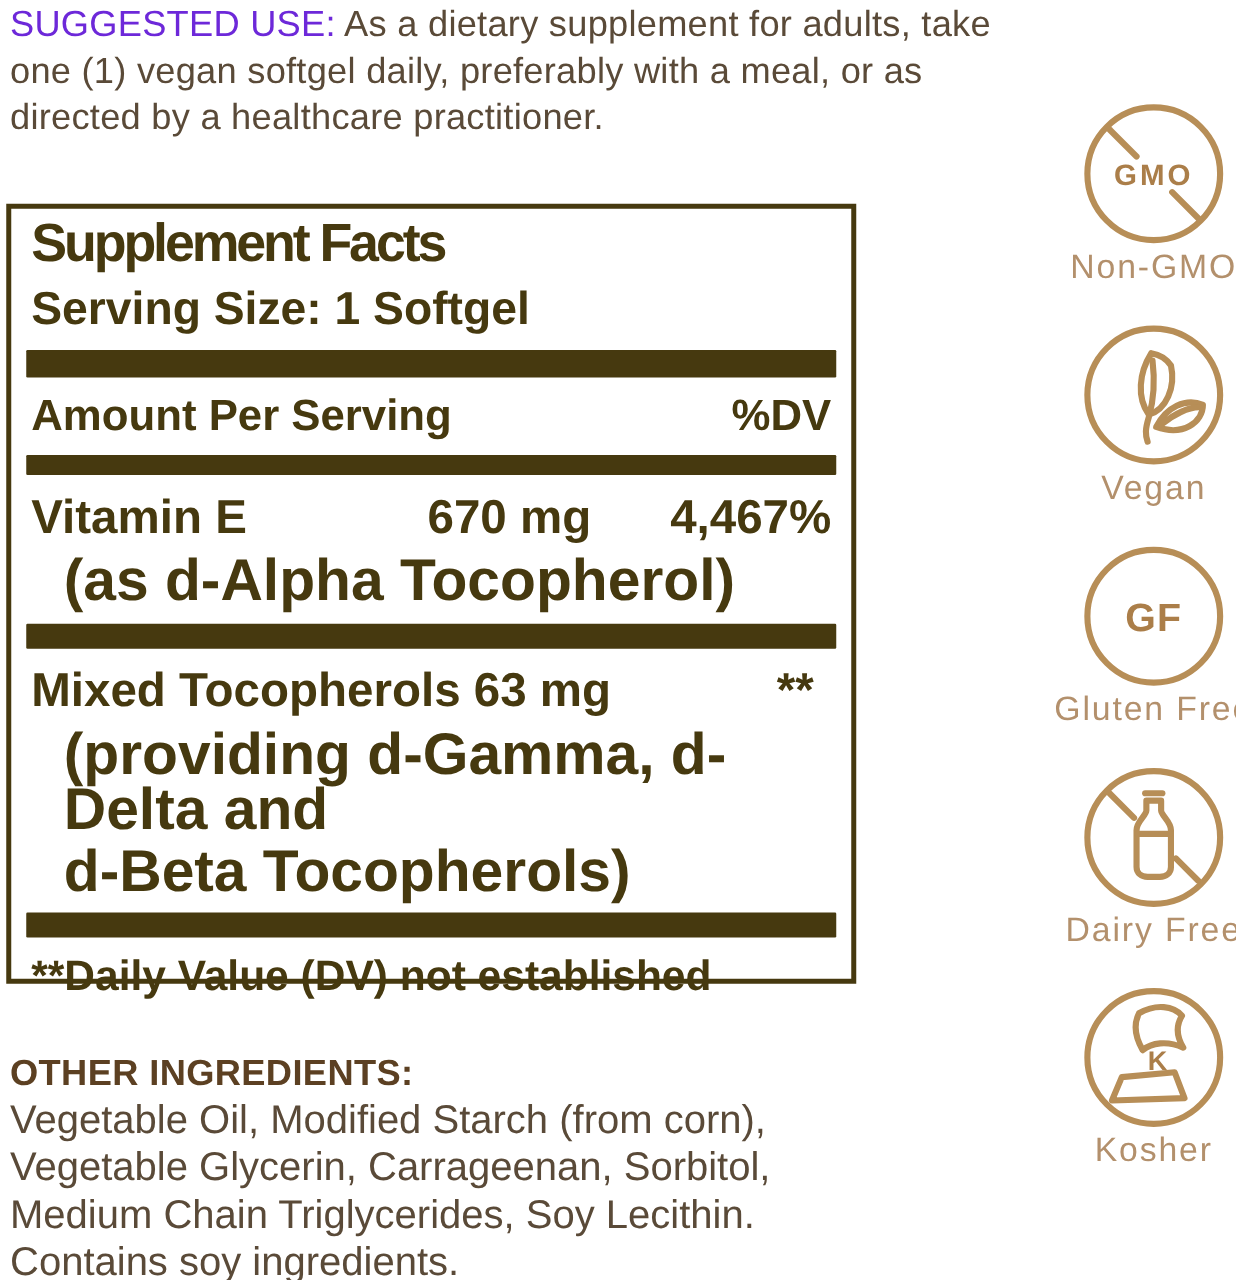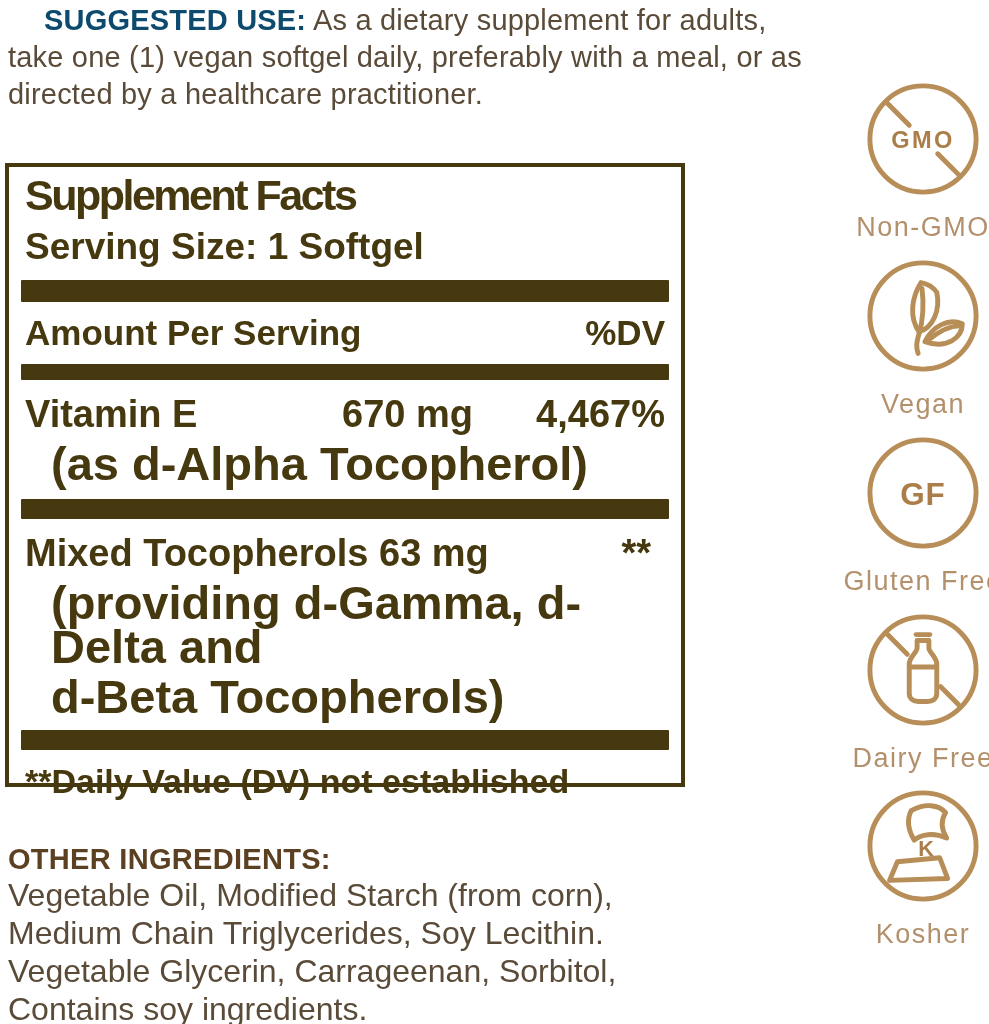--- a/index.html
+++ b/index.html
@@ -3,21 +3,21 @@
 <meta charset="utf-8">
 <style>
   * { margin:0; padding:0; box-sizing:border-box; }
   html,body { width:989px; height:1024px; background:#ffffff; overflow:hidden;
     font-family:"Liberation Sans", sans-serif; }
   .stage { position:relative; width:989px; height:1024px; background:#fff; }
 
   
   .suggested { position:absolute; left:8px; top:2px; width:800px;
     font-size:29px; line-height:37px; color:#5a4a38; letter-spacing:0.2px; }
-  .suggested .lead { font-weight:bold; color:#0c4a6e;margin-left:36px; }
+  .suggested .lead { font-weight:normal; color:#6d28d9; }
 
   
   .facts { position:absolute; left:5px; top:163px; width:680px; height:624px;
     border:4px solid #46390f; color:#46390f; padding:4px 12px 0 12px; background:#fff; }
   .facts-title { font-size:43px; font-weight:bold; letter-spacing:-2.5px;
     line-height:1.05; margin:2px 0 0 4px; white-space:nowrap; }
   .serving { font-size:37px; font-weight:bold; margin:8px 0 12px 4px; }
   .bar { background:#46390f; border-radius:1px; }
   .bar.b1 { height:22px; }
   .bar.b2 { height:16px; margin-top:11px; }
@@ -36,21 +36,21 @@
   
   .other { position:absolute; left:8px; top:843px; width:720px; }
   .other-head { font-size:29px; font-weight:bold; color:#5c4022; letter-spacing:0.3px; }
   .other-line { font-size:32px; line-height:38px; color:#5a4a38; }
 
   
   .badges { position:absolute; left:843px; top:0; width:160px; height:1024px; }
   .badge { position:absolute; left:0; width:160px; display:flex;
     flex-direction:column; align-items:center; }
   .badge svg { display:block; }
-  .badge-label { margin-top:14px; font-size:27px; letter-spacing:1.5px;
+  .badge-label { font-size:27px; letter-spacing:1.5px;
     color:#b3906c; white-space:nowrap; }
   .bg-nongmo { top:80px; } .bg-vegan { top:257px; } .bg-gf { top:434px; }
   .bg-dairy { top:611px; } .bg-kosher { top:787px; }
   .gold-stroke { fill:none; stroke:#b78e57; stroke-width:5; stroke-linecap:round;
     stroke-linejoin:round; }
   .gold-text { fill:#ab7e49; font-family:"Liberation Sans", sans-serif; font-weight:bold; }
 </style>
 </head>
 <body>
 
@@ -88,22 +88,22 @@
     <div class="sub-line">d-Beta Tocopherols)</div>
 
     <div class="bar b4"></div>
 
     <div class="footnote">**Daily Value (DV) not established</div>
   </div>
 
   <div class="other">
     <div class="other-head">OTHER INGREDIENTS:</div>
     <div class="other-line">Vegetable Oil, Modified Starch (from corn),</div>
+    <div class="other-line">Vegetable Glycerin, Carrageenan, Sorbitol,</div>
     <div class="other-line">Medium Chain Triglycerides, Soy Lecithin.</div>
-    <div class="other-line">Vegetable Glycerin, Carrageenan, Sorbitol,</div>
     <div class="other-line">Contains soy ingredients.</div>
   </div>
 
   <div class="badges">
 
     <div class="badge bg-nongmo">
       <svg width="118" height="118" viewBox="0 0 120 120">
         <circle class="gold-stroke" cx="60" cy="60" r="54"></circle>
         <line class="gold-stroke" x1="24" y1="24" x2="46" y2="46"></line>
         <line class="gold-stroke" x1="75" y1="75" x2="97" y2="97"></line>

